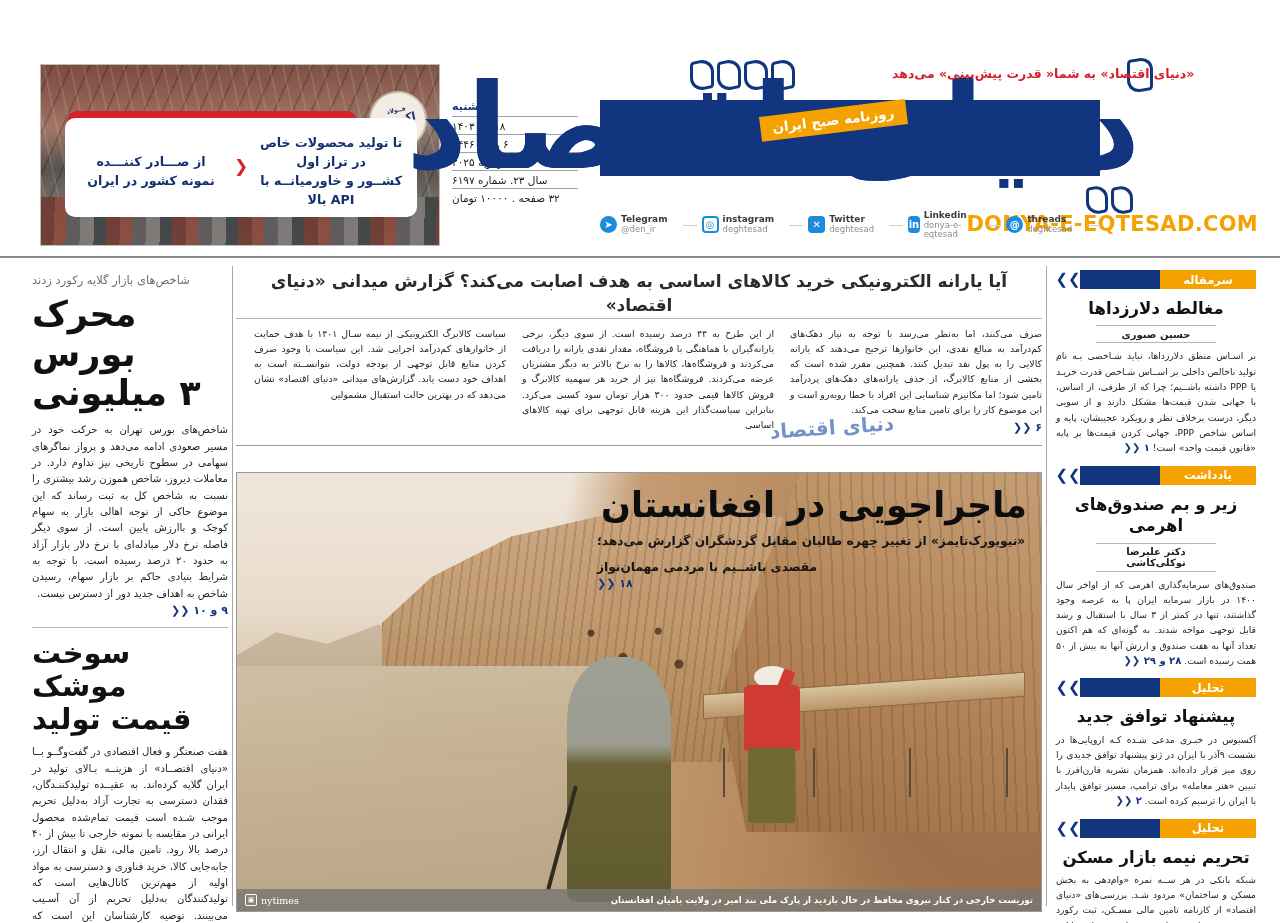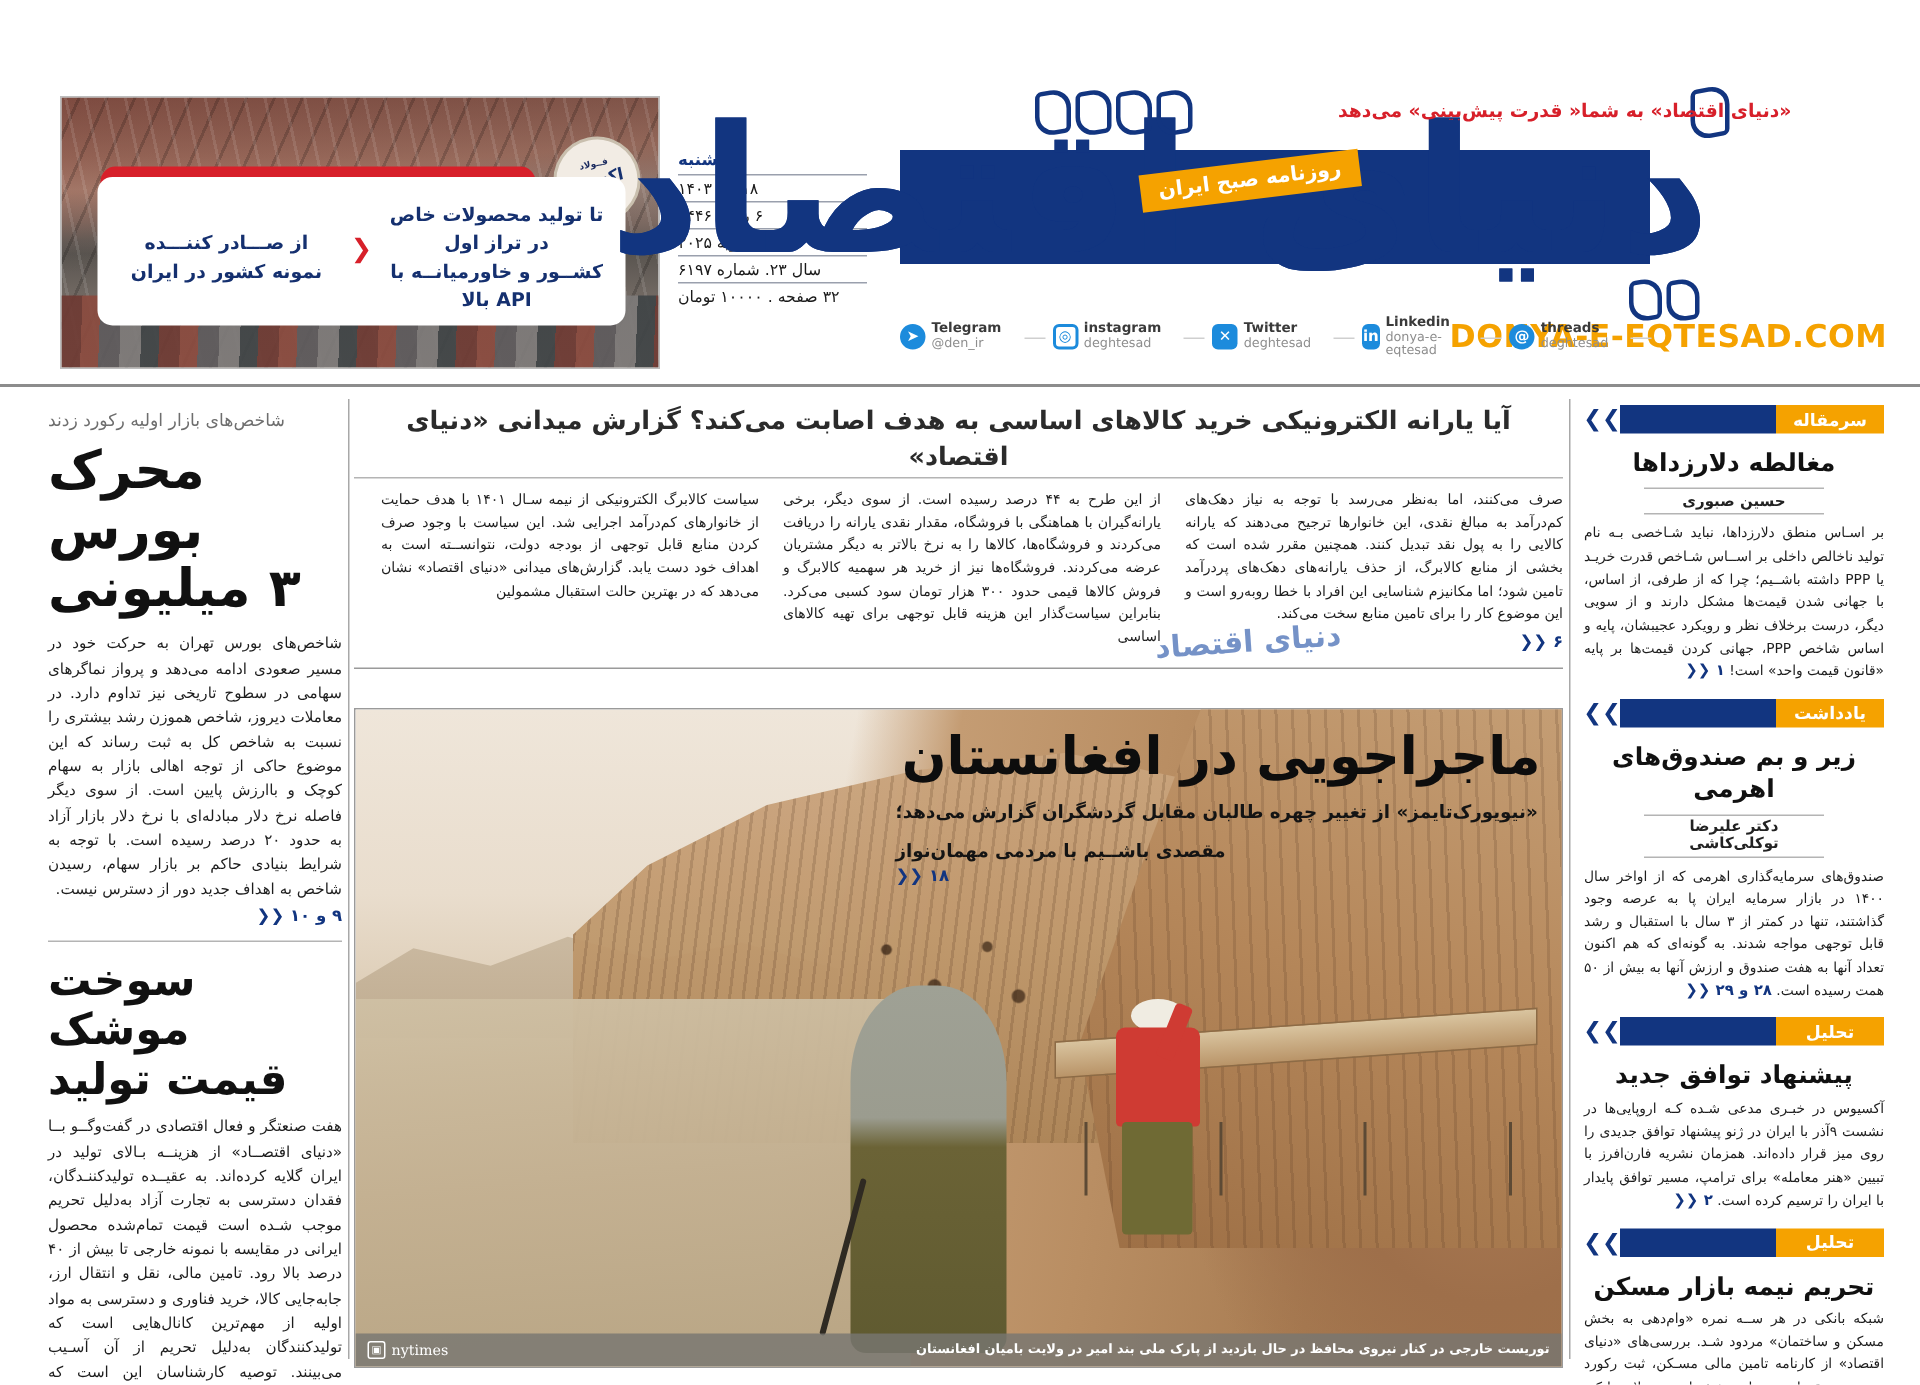--- a/index.html
+++ b/index.html
@@ -292,21 +292,21 @@
   .col-right { position:absolute; left:1056px; top:4px; width:200px; direction:rtl; }
   .sec-head {
     display:flex; direction:ltr; align-items:stretch; height:19px; margin-bottom:6px;
   }
   .sec-head .chev-l {
     width:24px; background:#fff; color:#123580; font-size:15px; font-weight:bold;
     display:flex; align-items:center; justify-content:center; line-height:1;
   }
   .sec-head .bar { flex:1; background:#123580; }
   .sec-head .tag {
-    width:72px; background:#f5a200; color:#fff; font-weight:bold; font-size:11.5px;
+    width:96px; background:#f5a200; color:#fff; font-weight:bold; font-size:11.5px;
     display:flex; align-items:center; justify-content:center;
   }
   .r-title {
     font-weight:bold; font-size:16.5px; color:#111; text-align:center; line-height:1.3;
     padding:3px 0 4px;
   }
   .r-author {
     font-size:10px; font-weight:bold; color:#222; text-align:center;
     border-top:1px solid #b4b4b4; border-bottom:1px solid #b4b4b4;
     padding:2.5px 0; margin:2px auto 5px; width:120px;
@@ -425,21 +425,21 @@
   </div>
 
   <div class="body-grid">
 
     <div class="vrule" style="left:232px"></div>
     <div class="vrule" style="left:1046px"></div>
 
     <div class="col-left">
 
       <div>
-        <div class="kicker">شاخص‌های بازار اولیه رکورد زدند</div>
+        <div class="kicker">شاخص‌های بازار گلایه رکورد زدند</div>
         <div class="lead-title" style="white-space:pre-line">محرک بورس
 ۳ میلیونی</div>
         <div class="body-text">شاخص‌های بورس تهران به حرکت خود در مسیر صعودی ادامه می‌دهد و پرواز نماگرهای سهامی در سطوح تاریخی نیز تداوم دارد. در معاملات دیروز، شاخص هموزن رشد بیشتری را نسبت به شاخص کل به ثبت رساند که این موضوع حاکی از توجه اهالی بازار به سهام کوچک و باارزش پایین است. از سوی دیگر فاصله نرخ دلار مبادله‌ای با نرخ دلار بازار آزاد به حدود ۲۰ درصد رسیده است. با توجه به شرایط بنیادی حاکم بر بازار سهام، رسیدن شاخص به اهداف جدید دور از دسترس نیست.</div>
         <div class="pagref">۹ و ۱۰ ❮❮</div>
       </div>
 
       <div class="hrule-thin"></div>
 
       <div>
         <div class="lead-title small" style="white-space:pre-line">سوخت موشک

